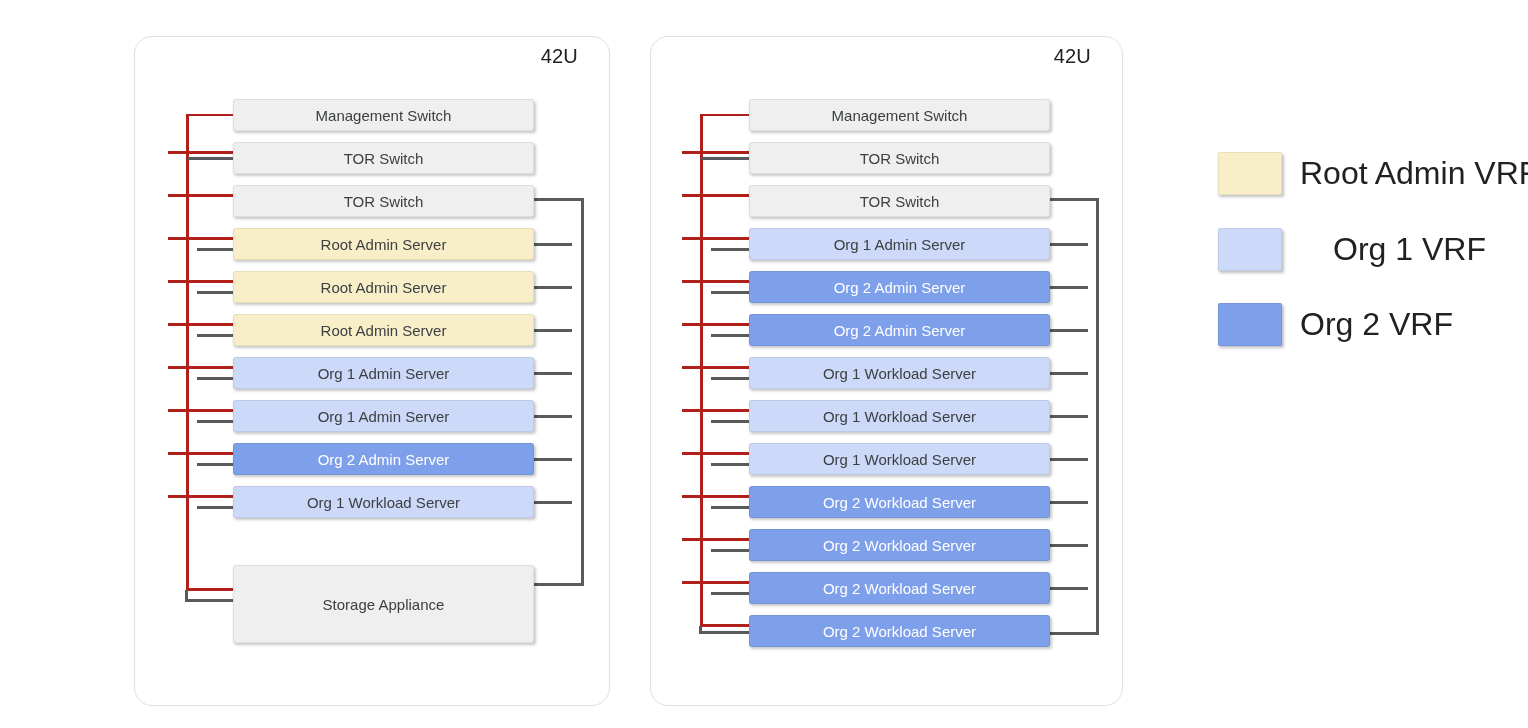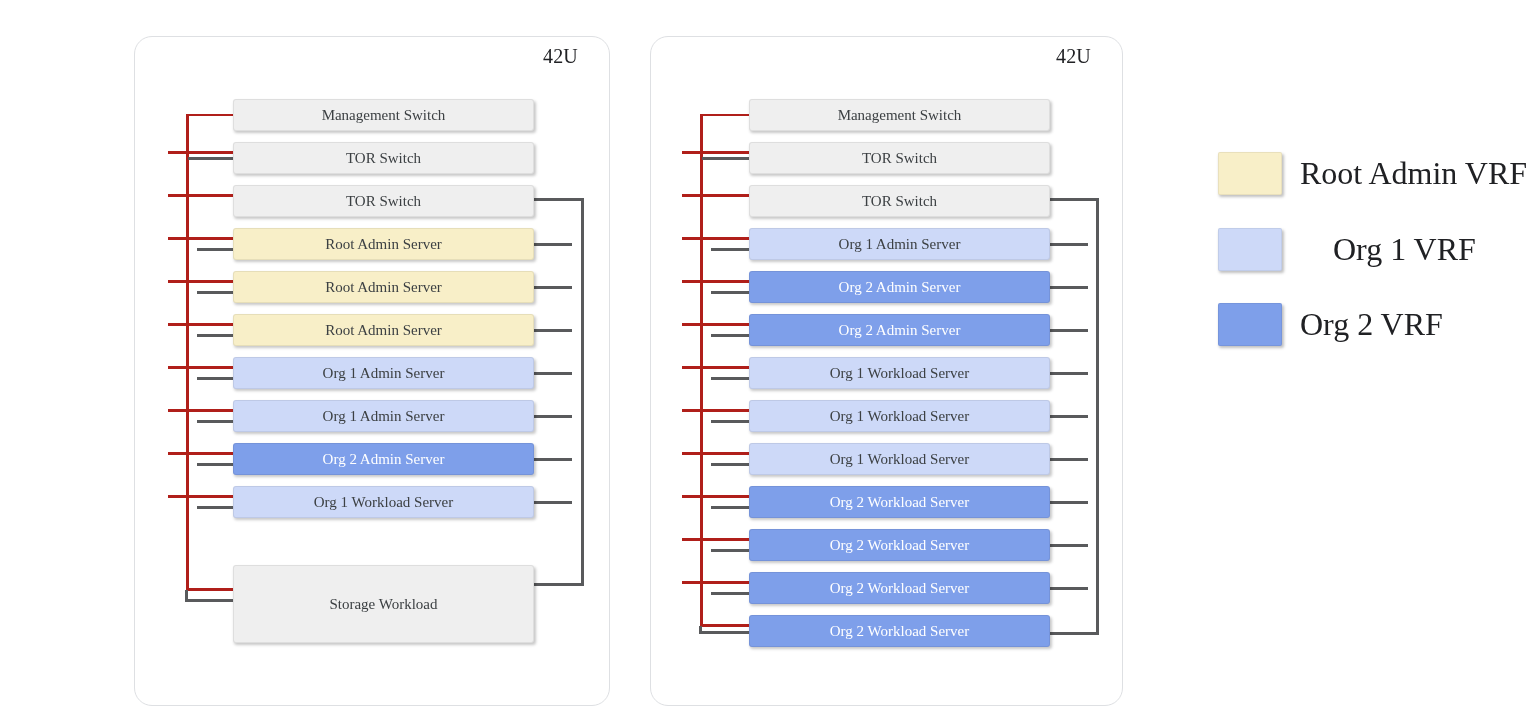--- a/index.html
+++ b/index.html
@@ -1,18 +1,18 @@
 <!DOCTYPE html>
 <html><head>
 <meta charset="utf-8">
 <style>
   html,body{margin:0;padding:0;background:#ffffff;}
   #canvas{
     position:relative;width:1528px;height:728px;background:#ffffff;overflow:hidden;
-    font-family:Liberation Serif, serif;
+    font-family:Liberation Sans, sans-serif;
   }
   .rack-frame{
     position:absolute;background:#ffffff;
     border:1px solid #DEE0E3;border-radius:18px;box-sizing:border-box;
   }
   .rack-capacity{
     position:absolute;top:8px;right:31px;font-size:20px;color:#202124;letter-spacing:0.2px;
   }
   .line{position:absolute;}
   .unit{
@@ -73,21 +73,21 @@
     <div class="unit switch" style="left: 233px; top: 99px; width: 301px; height: 32px; background: rgb(239, 239, 239); color: rgb(60, 64, 67);">Management Switch</div>
     <div class="unit switch" style="left: 233px; top: 142px; width: 301px; height: 32px; background: rgb(239, 239, 239); color: rgb(60, 64, 67);">TOR Switch</div>
     <div class="unit switch" style="left: 233px; top: 185px; width: 301px; height: 32px; background: rgb(239, 239, 239); color: rgb(60, 64, 67);">TOR Switch</div>
     <div class="unit root_admin" style="left: 233px; top: 228px; width: 301px; height: 32px; background: rgb(248, 239, 200); color: rgb(60, 64, 67);">Root Admin Server</div>
     <div class="unit root_admin" style="left: 233px; top: 271px; width: 301px; height: 32px; background: rgb(248, 239, 200); color: rgb(60, 64, 67);">Root Admin Server</div>
     <div class="unit root_admin" style="left: 233px; top: 314px; width: 301px; height: 32px; background: rgb(248, 239, 200); color: rgb(60, 64, 67);">Root Admin Server</div>
     <div class="unit org1" style="left: 233px; top: 357px; width: 301px; height: 32px; background: rgb(205, 217, 248); color: rgb(60, 64, 67);">Org 1 Admin Server</div>
     <div class="unit org1" style="left: 233px; top: 400px; width: 301px; height: 32px; background: rgb(205, 217, 248); color: rgb(60, 64, 67);">Org 1 Admin Server</div>
     <div class="unit org2" style="left: 233px; top: 443px; width: 301px; height: 32px; background: rgb(126, 159, 234); color: rgb(255, 255, 255);">Org 2 Admin Server</div>
     <div class="unit org1" style="left: 233px; top: 486px; width: 301px; height: 32px; background: rgb(205, 217, 248); color: rgb(60, 64, 67);">Org 1 Workload Server</div>
-    <div class="unit switch" style="left: 233px; top: 565px; width: 301px; height: 78px; background: rgb(239, 239, 239); color: rgb(60, 64, 67);">Storage Workload</div>
+    <div class="unit switch" style="left: 233px; top: 565px; width: 301px; height: 78px; background: rgb(239, 239, 239); color: rgb(60, 64, 67);">Storage Appliance</div>
     <div class="rack-frame" style="left: 650px; top: 36px; width: 473px; height: 670px; border-color: rgb(222, 224, 227);">
       <div class="rack-capacity">42U</div>
     </div>
     <div class="line" style="left: 700px; top: 113.5px; width: 2.5px; height: 513px; background: rgb(176, 31, 26);"></div>
     <div class="line" style="left: 700px; top: 113.5px; width: 49px; height: 2.5px; background: rgb(176, 31, 26);"></div>
     <div class="line" style="left: 700px; top: 624px; width: 49px; height: 2.5px; background: rgb(176, 31, 26);"></div>
     <div class="line" style="left: 682px; top: 151px; width: 67px; height: 2.5px; background: rgb(176, 31, 26);"></div>
     <div class="line" style="left: 682px; top: 194px; width: 67px; height: 2.5px; background: rgb(176, 31, 26);"></div>
     <div class="line" style="left: 682px; top: 237px; width: 67px; height: 2.5px; background: rgb(176, 31, 26);"></div>
     <div class="line" style="left: 682px; top: 280px; width: 67px; height: 2.5px; background: rgb(176, 31, 26);"></div>

